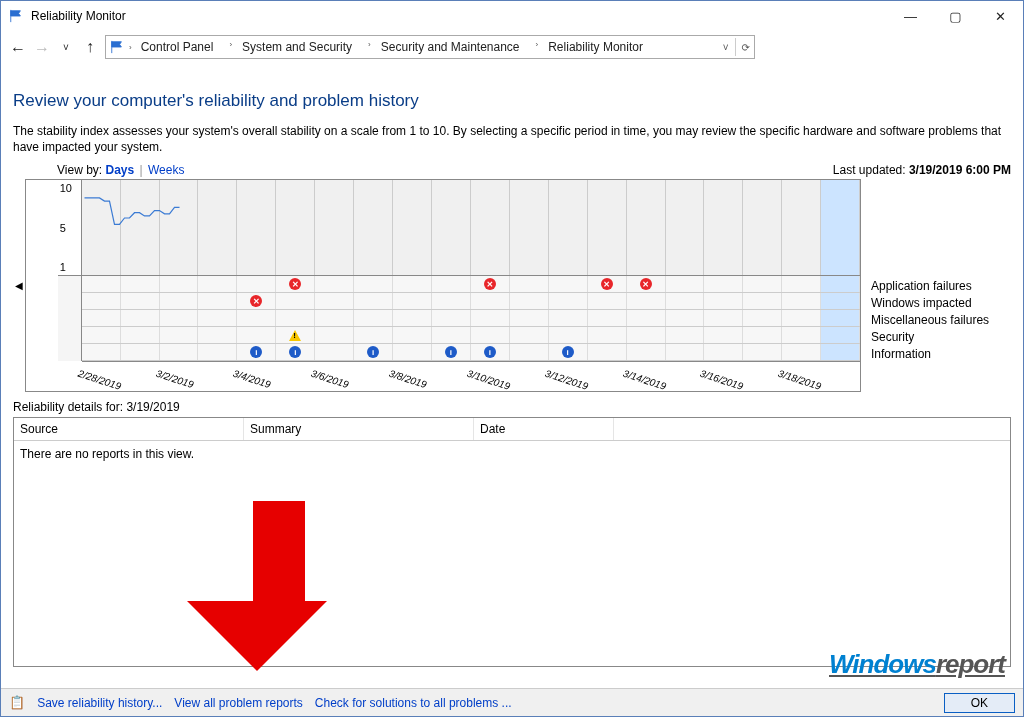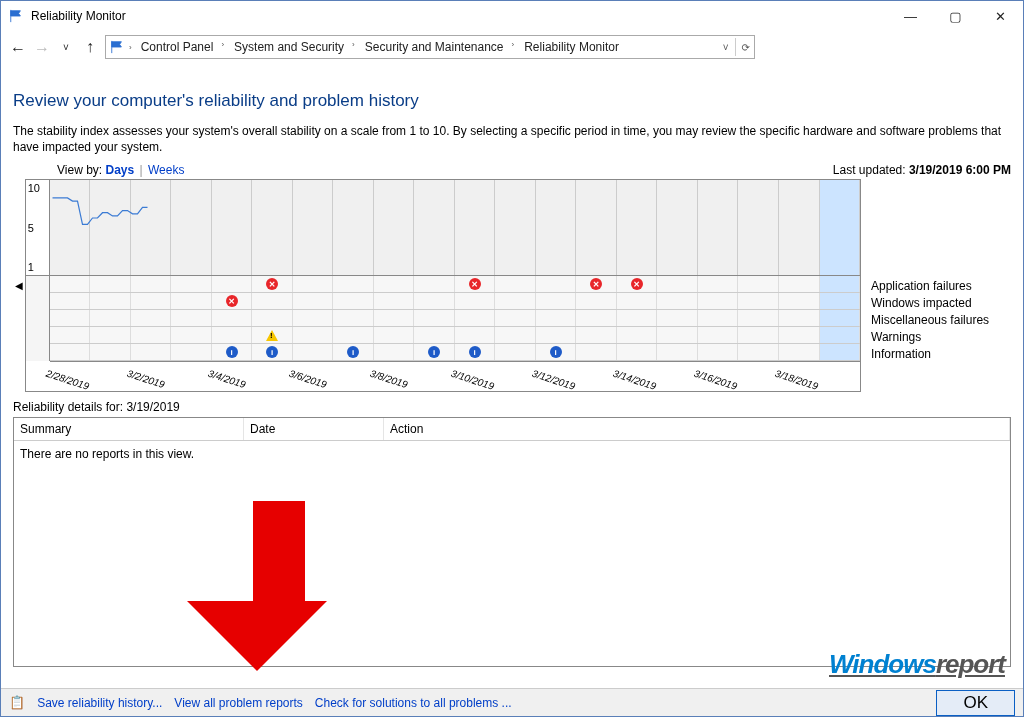--- a/index.html
+++ b/index.html
@@ -9,40 +9,40 @@
   .titlebar { height: 30px; display: flex; align-items: center; justify-content: space-between; padding: 0 0 0 8px; font-size: 12px; }
   .titlebar .left { display: flex; align-items: center; gap: 8px; }
   .win-controls { display: flex; }
   .win-controls div { width: 45px; height: 30px; display: flex; align-items: center; justify-content: center; font-size: 13px; color:#222; }
   .flag-icon { width:14px; height:14px; }
 
   
   .navbar { height: 32px; display: flex; align-items: center; padding: 0 8px; gap: 6px; font-size: 12px; color:#222; }
   .navbar .arrow { width:18px; text-align:center; font-size:16px; }
   .breadcrumbs { flex: 1; max-width: 650px; height: 24px; border:1px solid #aaa; display:flex; align-items:center; padding:0 4px; gap: 2px;}
-  .bc { display:flex; align-items:flex-start; gap:0; }
+  .bc { display:flex; align-items:flex-start; gap:8px; }
   .bc span { padding: 0 4px; }
   .chev { color:#555; font-size:8px; padding:0 3px;}
   .bc-controls{ margin-left:auto; display:flex; gap:6px; align-items:center; color:#555; font-size:10px;}
   .searchbox { width: 200px; height: 24px; border:1px solid #aaa; display:flex; align-items:center; padding:0 6px; color:#888; justify-content:space-between; }
 
   
   .content { padding: 10px 12px 0 12px; }
   h1 { color:#0a3d87; font-size:17px; font-weight:400; margin: 18px 0 12px 0; }
   .desc { font-size:12px; color:#000; line-height:1.35; margin-bottom:8px;}
   .viewrow { display:flex; justify-content:space-between; font-size:12px; margin-bottom:2px;}
   .viewrow .lbl { color:#000;margin-left:44px;}
   .viewrow a { color:#003ec8; text-decoration:none;}
   .viewrow .sep{color:#999; padding:0 2px;}
   .lastup { color:#000;text-align:center; }
   .lastup b{font-weight:600;}
 
   
   .chart-wrap { display:flex; }
-  .chart { border:1px solid #888; flex:1; position:relative; }
+  .chart { border:1px solid #888; flex:1; position:relative;padding-left:32px; }
   .y-axis { width:24px; display:flex; flex-direction:column; border-right:1px solid #888; }
   .y-label { font-size:11px; height:95px; display:flex; flex-direction:column; justify-content:space-between; padding:2px 2px; }
   .chart-top { height:95px; display:flex; position:relative; }
   .cols { flex:1; display:flex; }
   .col { flex:1; border-right:1px solid #ccc; background:#f0f0f0;}
   .col.sel { background:#cce4ff;}
   .line-svg { position:absolute; left:24px; right:0; top:0; height:95px; pointer-events:none; }
 
   .status-rows { border-top:1px solid #888; }
   .status-row { height:17px; display:flex; }
@@ -65,21 +65,21 @@
   
   .details-title{font-size:12px;margin:8px 0 3px 0;}
   .details-table{border:1px solid #888;width:100%; height:250px; font-size:12px;}
   .dt-head{display:flex;background:#fff;border-bottom:1px solid #ccc;}
   .dt-head div{padding:4px 6px;border-right:1px solid #e5e5e5;}
   .dt-body{padding:6px;}
 
   
   .bottombar{position:absolute;bottom:0;left:0;right:0;height:28px;background:#f0f0f0;border-top:1px solid #ccc;display:flex;align-items:center;font-size:12px;padding:0 8px;gap:12px;}
   .bottombar a{color:#003ec8;text-decoration:none;}
-  .okbtn{margin-left:auto;border:1px solid #0a5fc4;background:#e4ecf7;padding:2px 26px;font-size:17px;}
+  .okbtn{margin-left:auto;border:1px solid #0a5fc4;background:#e4ecf7;padding:2px 26px;font-size:12px;}
 
   
   .anno-arrow{position:absolute;left:230px;top:500px;pointer-events:none;}
   .arrow-shaft{width:52px;height:100px;background:#e60000;margin:0 auto;}
   .arrow-head{width:0;height:0;border-left:70px solid transparent;border-right:70px solid transparent;border-top:70px solid #e60000;margin-left:-44px;}
 
   .highlight-box{position:absolute;border:3px solid #e60000;left:193px;bottom:0;width:145px;height:28px; pointer-events:none;}
 
   .watermark{position:absolute;right:18px;bottom:36px;font-size:26px;font-weight:700;color:#555;font-style:italic;letter-spacing:-1px;text-decoration:underline;}
   .watermark .w{color:#0081d1;}
@@ -350,31 +350,31 @@
           <div class="xlabel" style="flex: 2 1 0%;">3/14/2019</div>
           <div class="xlabel" style="flex: 2 1 0%;">3/16/2019</div>
           <div class="xlabel" style="flex: 2 1 0%;">3/18/2019</div>
         </div>
     </div>
     <div class="row-labels">
       <div style="height:95px"></div>
       <div>Application failures</div>
       <div>Windows impacted</div>
       <div>Miscellaneous failures</div>
-      <div>Warnings</div>
+      <div>Security</div>
       <div>Information</div>
     </div>
   </div>
 
   <div class="details-title">Reliability details for: 3/19/2019</div>
   <div class="details-table">
     <div class="dt-head">
+      <div style="width:230px">Source</div>
       <div style="width:230px">Summary</div>
       <div style="width:140px">Date</div>
-      <div style="flex:1">Action</div>
     </div>
     <div class="dt-body">There are no reports in this view.</div>
   </div>
 </div>
 
 <div class="watermark">
   <span class="w">Windows</span><span>report</span>
 </div>
 
 <div class="anno-arrow">

